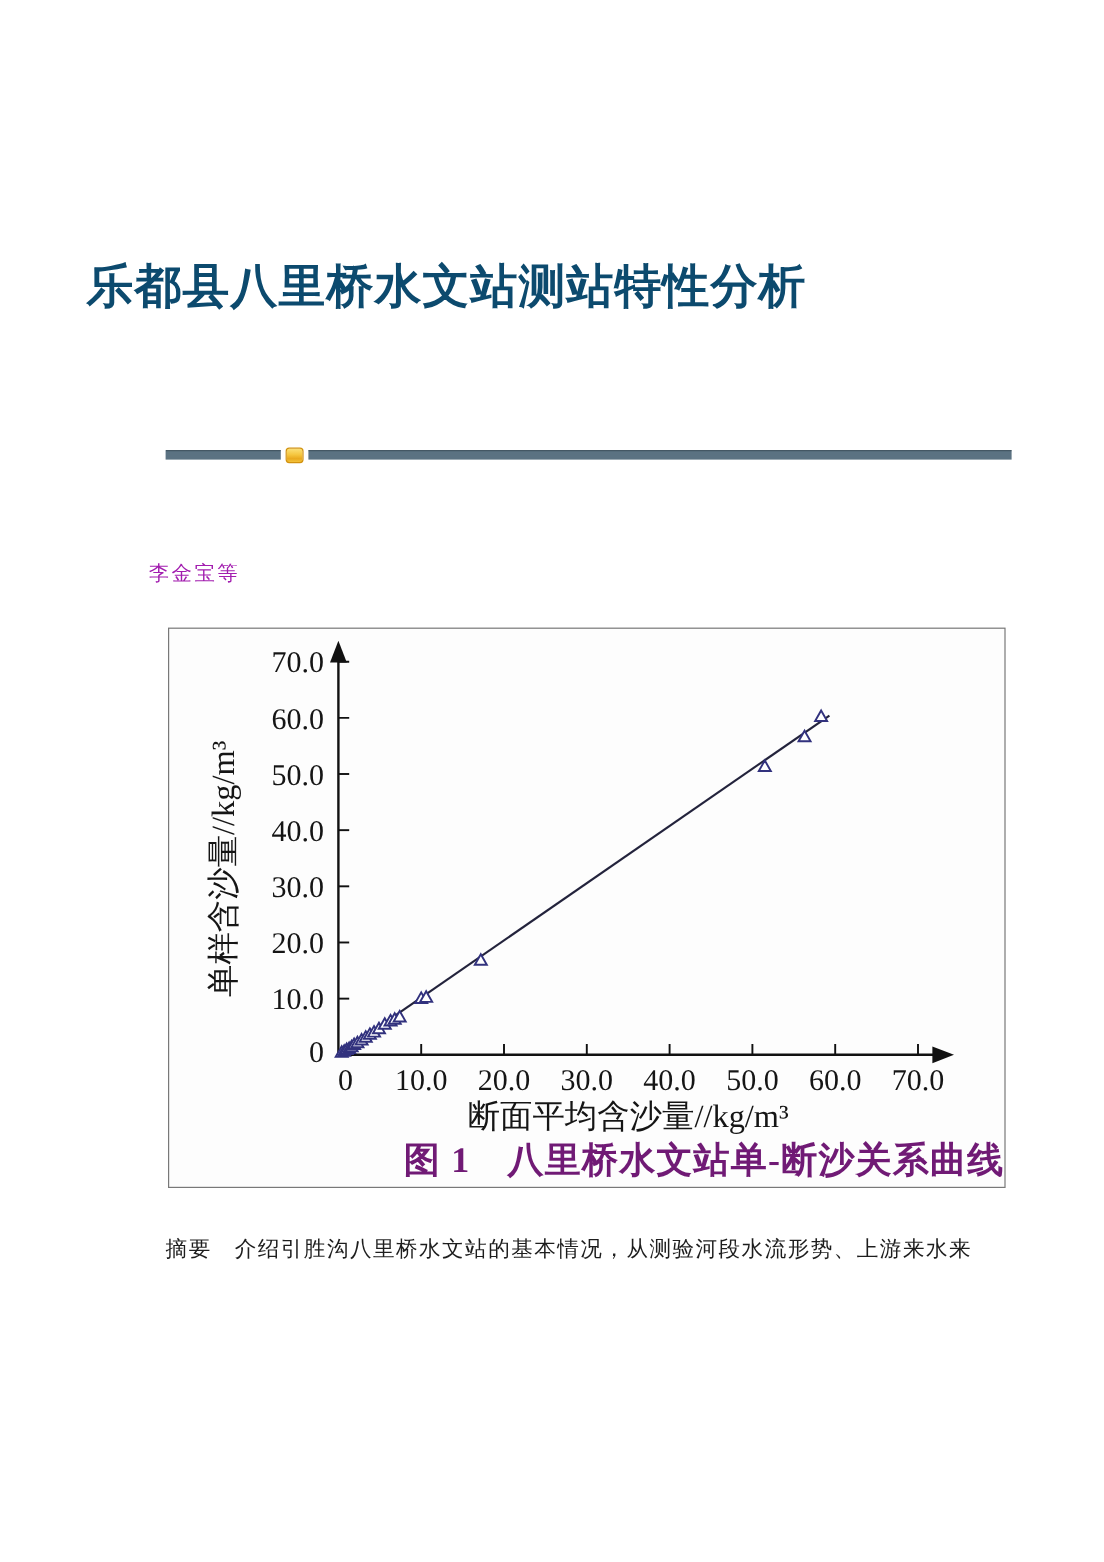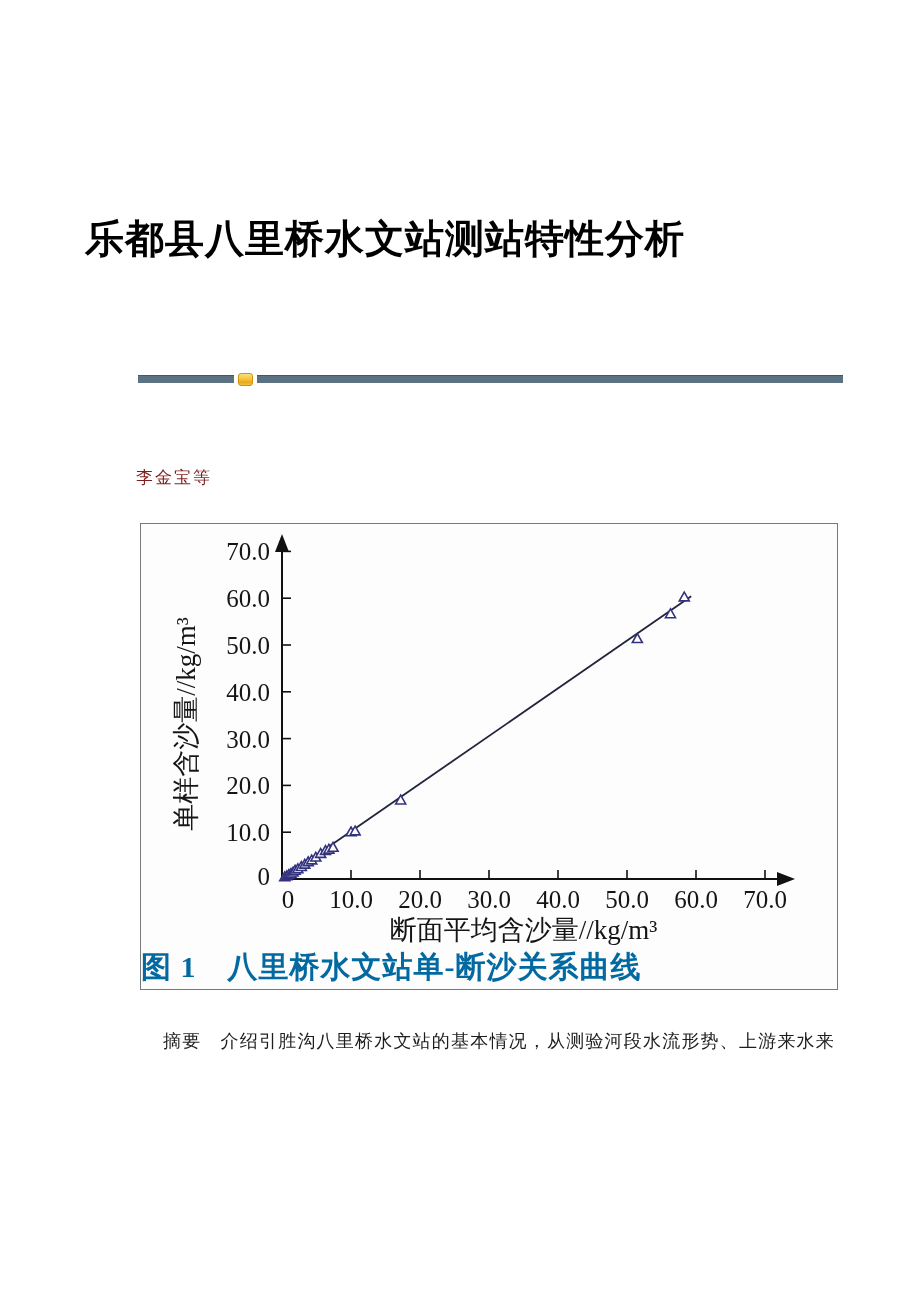--- a/index.html
+++ b/index.html
@@ -2,49 +2,49 @@
 <html><head>
 <meta charset="utf-8">
 <style>
   html,body{margin:0;padding:0;}
   body{
     width:920px;height:1302px;position:relative;background:#ffffff;
     font-family:"Liberation Serif","DejaVu Serif",serif;overflow:hidden;
   }
   .page-title{
     position:absolute;top:212px;left:0;width:744px;text-align:center;
-    font-size:39px;font-weight:bold;color:#000000;letter-spacing:1px;white-space:nowrap;padding-left:13px;
+    font-size:39px;font-weight:bold;color:#0c4a6e;letter-spacing:1px;white-space:nowrap;
   }
   .divider{
     position:absolute;top:371px;left:138px;width:705px;height:16px;
     display:flex;align-items:center;
   }
   .divider .bar{height:8px;background:#5b7282;box-shadow:0 1px 0 rgba(40,55,65,.45) inset;}
   .divider .bar-left{width:96px;}
   .divider .bar-right{flex:1;}
   .divider .ornament{
     width:15px;height:13px;margin:0 4px;border-radius:3px;
     background:linear-gradient(180deg,#fbe077 0%,#f5c63f 45%,#e9a91f 75%,#f3c239 100%);
     border:1px solid #d2920f;box-sizing:border-box;
   }
   .author-line{
-    position:absolute;top:466px;left:136px;font-size:17px;color:#7f1d1d;letter-spacing:2px;
+    position:absolute;top:466px;left:124px;font-size:17px;color:#a21caf;letter-spacing:2px;
   }
   .figure-block{
     position:absolute;top:523px;left:140px;width:698px;height:467px;
     border:1px solid #787878;background:#fdfdfd;box-sizing:border-box;
   }
   .figure-block svg{display:block;}
   .figure-caption{
-    text-align:left;font-size:30px;font-weight:bold;color:#0369a1;
+    text-align:right;font-size:30px;font-weight:bold;color:#701a75;
     letter-spacing:1px;margin-top:-5px;white-space:nowrap;
   }
   .abstract{
     position:absolute;top:1015px;left:138px;width:672px;
-    font-size:18px;color:#1d1d1d;letter-spacing:1.2px;line-height:53px;margin-left:25px;
+    font-size:18px;color:#1d1d1d;letter-spacing:1.2px;line-height:53px;
   }
   .abstract-line{white-space:nowrap;}
   .chart-text{font-family:"Liberation Serif","DejaVu Serif",serif;fill:#151515;}
 </style>
 </head>
 <body>
 
 <div class="page-title">乐都县八里桥水文站测站特性分析</div>
 
 <div class="divider">

